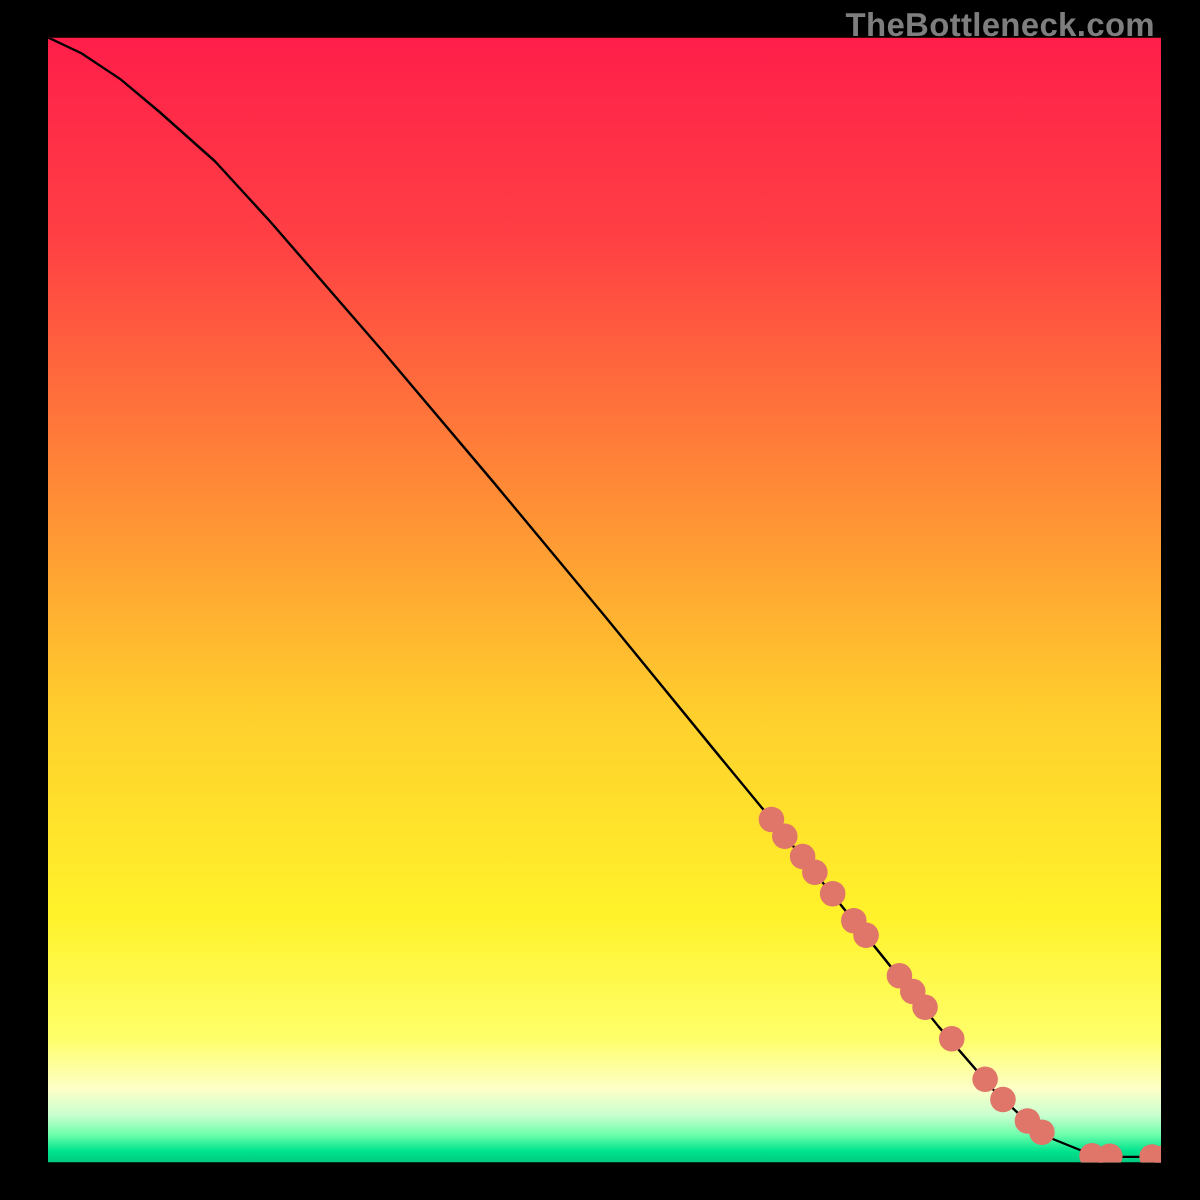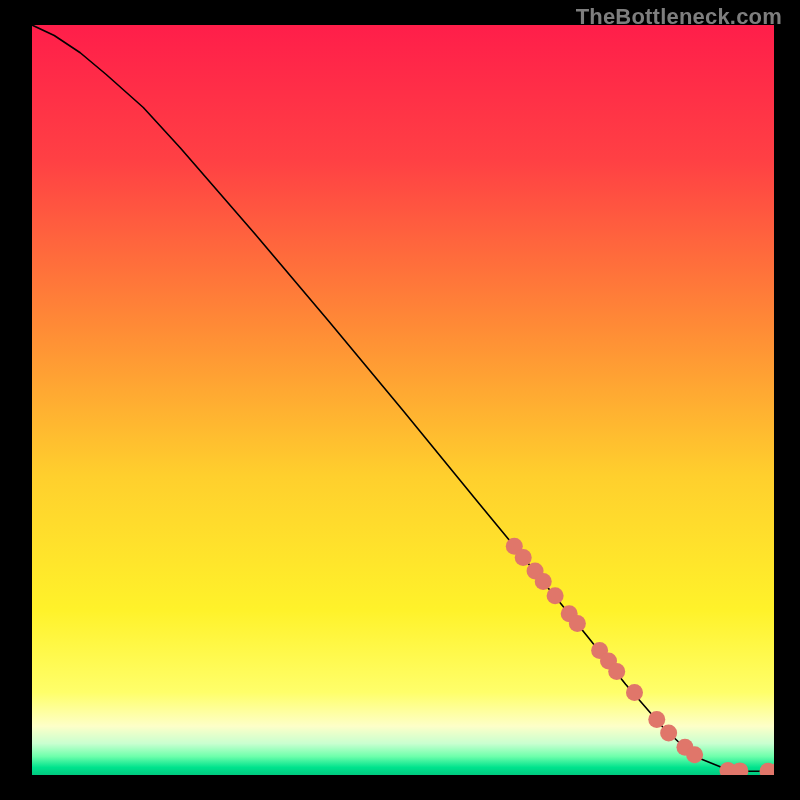--- a/index.html
+++ b/index.html
@@ -26,21 +26,21 @@
     box-sizing: border-box;
   }
   .plot-wrap svg {
     width: 100%;
     height: 100%;
     display: block;
   }
   .watermark {
     position: absolute;
     top: 4px;
-    right: 18px;
+    right: 30px;
     font-size: 22px;
     font-weight: 600;
     color: #7e7e7e;
     letter-spacing: 0.2px;
     user-select: none;
   }
 </style>
 </head>
 <body>
 

